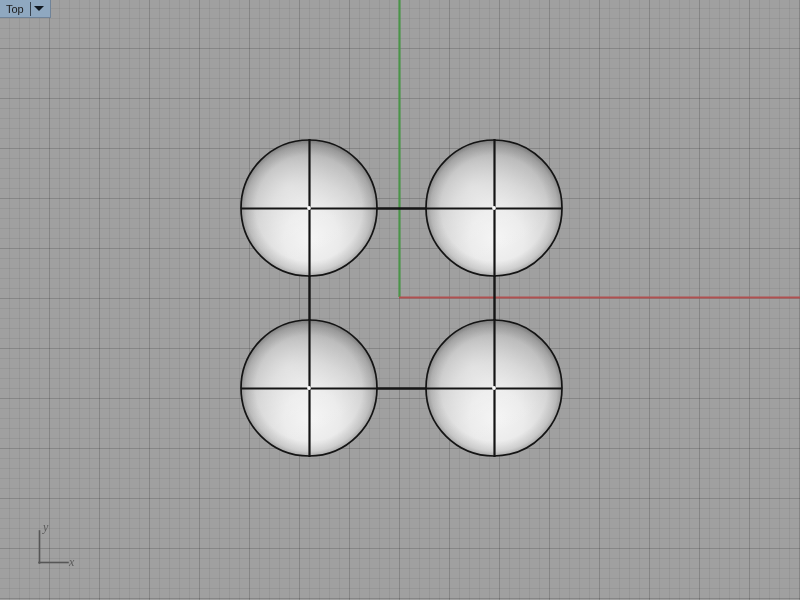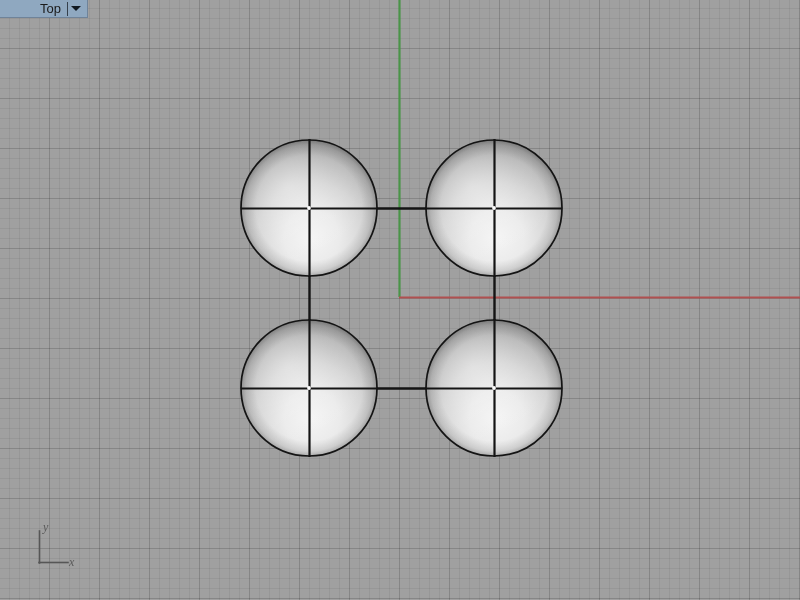--- a/index.html
+++ b/index.html
@@ -57,26 +57,25 @@
     display: flex;
     align-items: center;
     background: #8fa8c0;
     border-right: 1px solid #6f8399;
     border-bottom: 1px solid #6f8399;
     padding: 0 0 0 6px;
     box-sizing: border-box;
     z-index: 20;
   }
   #viewport-tab-label {
-    font-size: 13px;
+    font-size: 11px;
     color: #1b1b1b;
     line-height: 18px;
     padding-right: 6px;
     white-space: nowrap;
-    margin-left: 34px;
   }
   #viewport-tab-sep {
     width: 1px;
     height: 14px;
     background: #35404c;
     margin-right: 3px;
   }
   #viewport-tab-arrow {
     width: 0;
     height: 0;

